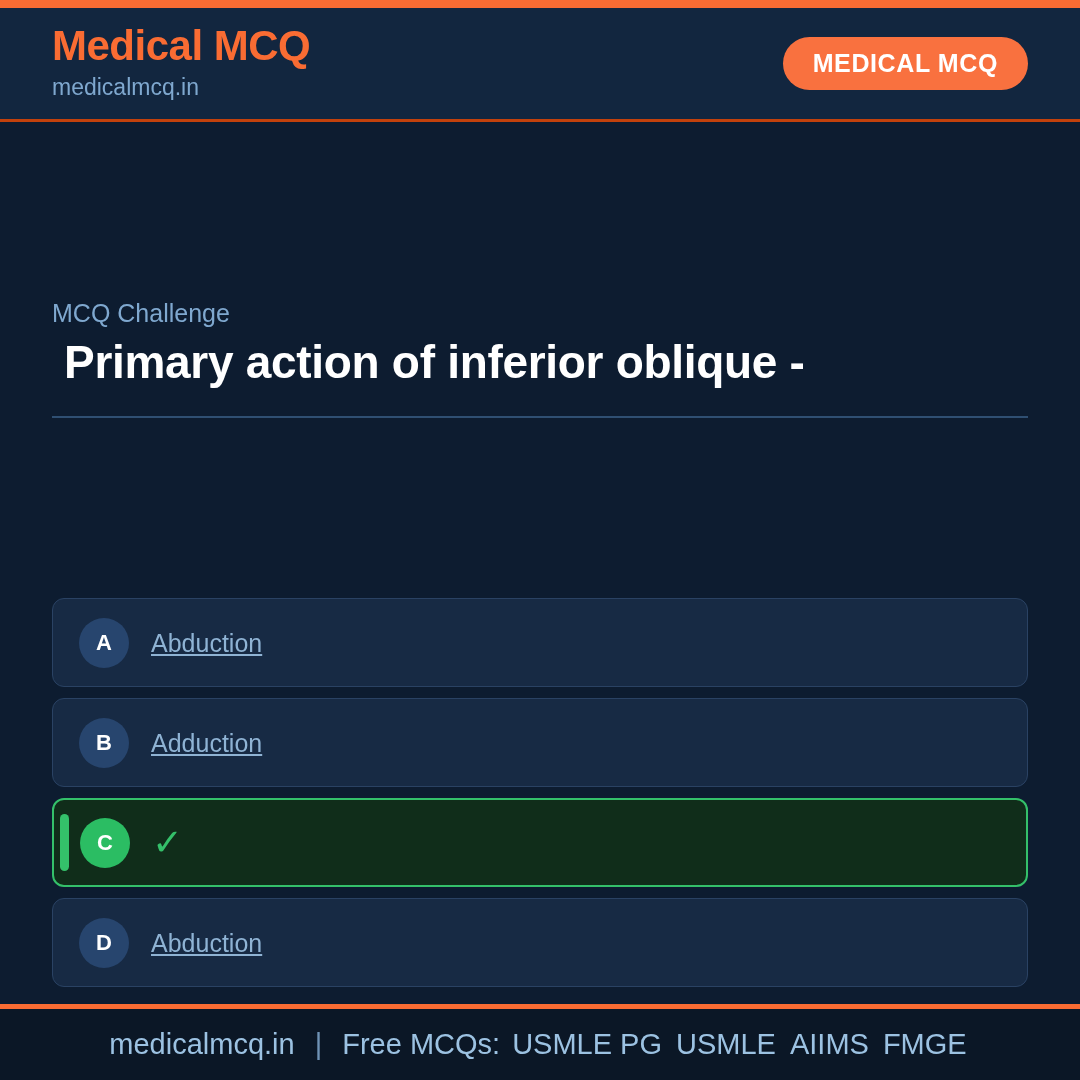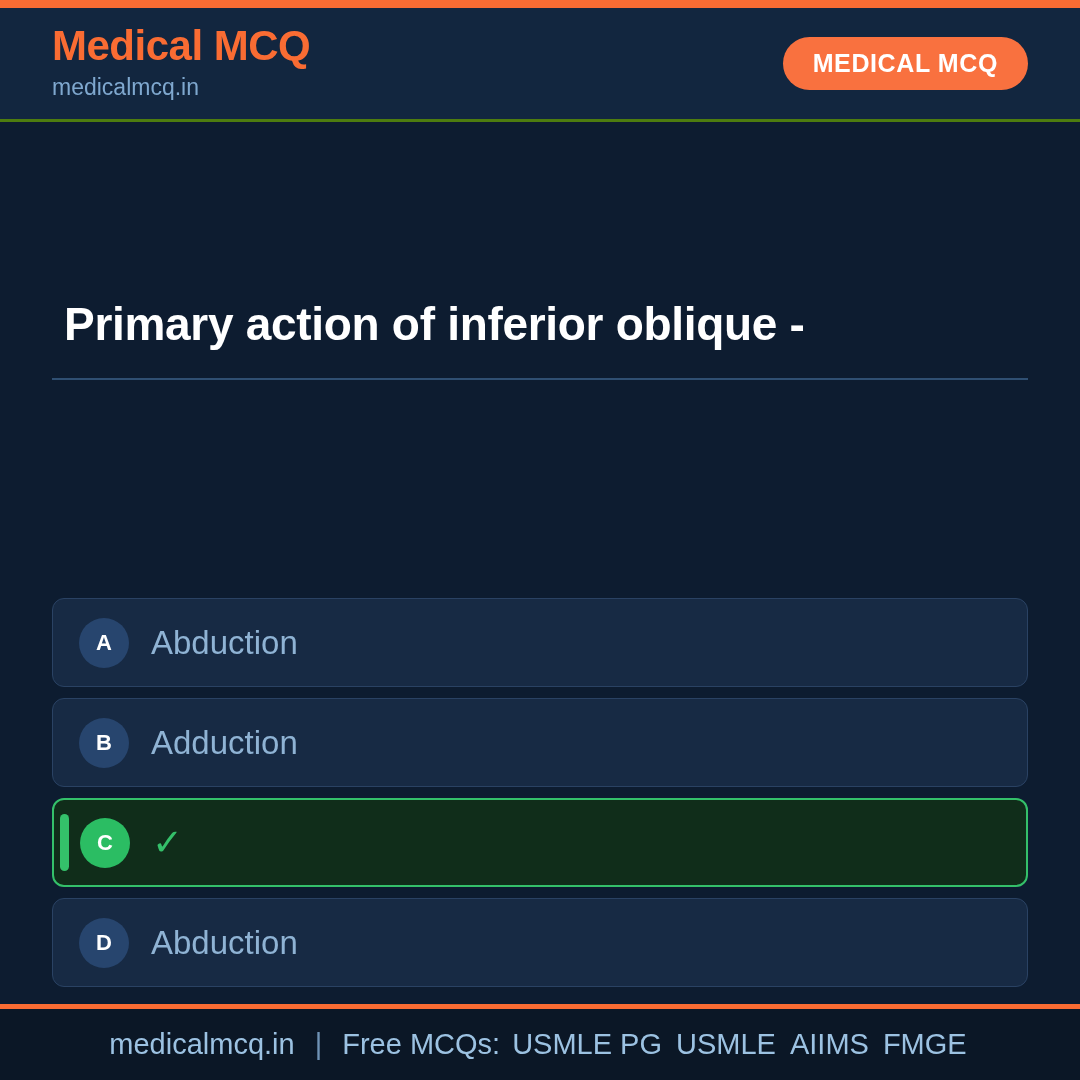--- a/index.html
+++ b/index.html
@@ -28,21 +28,21 @@
     width: 100%;
     background: #f96c33;
     flex: none;
   }
 
   
   .header {
     flex: none;
     height: 114px;
     background: #12263f;
-    border-bottom: 3px solid #4d7c0f;
+    border-bottom: 3px solid #c2410c;
     box-sizing: border-box;
     display: flex;
     align-items: center;
     justify-content: space-between;
     padding: 0 52px;
   }
   .brand-block {
     display: flex;
     flex-direction: column;
     justify-content: center;
@@ -155,24 +155,25 @@
     font-weight: bold;
     display: flex;
     align-items: center;
     justify-content: center;
     margin-right: 22px;
   }
   .option.correct .badge {
     background: #2bbd63;
   }
   .option-text {
-    font-size: 33px;
+    font-size: 25px;
     color: #8fb3d4;
     line-height: 1.2;
     flex: 1 1 auto;
+    text-decoration: underline;
   }
   .option.correct .option-text {
     color: #ffffff;
   }
   .check {
     flex: none;
     font-size: 37px;
     color: #34c06a;
     line-height: 1;
     margin-right: 8px;
@@ -216,20 +217,21 @@
     <div class="brand-block">
       <div class="brand-title">Medical MCQ</div>
       <div class="brand-sub">medicalmcq.in</div>
     </div>
     <div class="header-pill">MEDICAL MCQ</div>
   </div>
 
   <div class="main">
 
     <div class="q-wrap">
+      <div class="q-eyebrow">MCQ Challenge</div>
       <div class="q-title">Primary action of inferior oblique -</div>
       <div class="q-divider"></div>
     </div>
 
     <div class="options" id="options-list">
         <div class="option">
           <div class="badge">A</div>
           <div class="option-text">Abduction</div>
           <div class="check">✓</div>
         </div>

